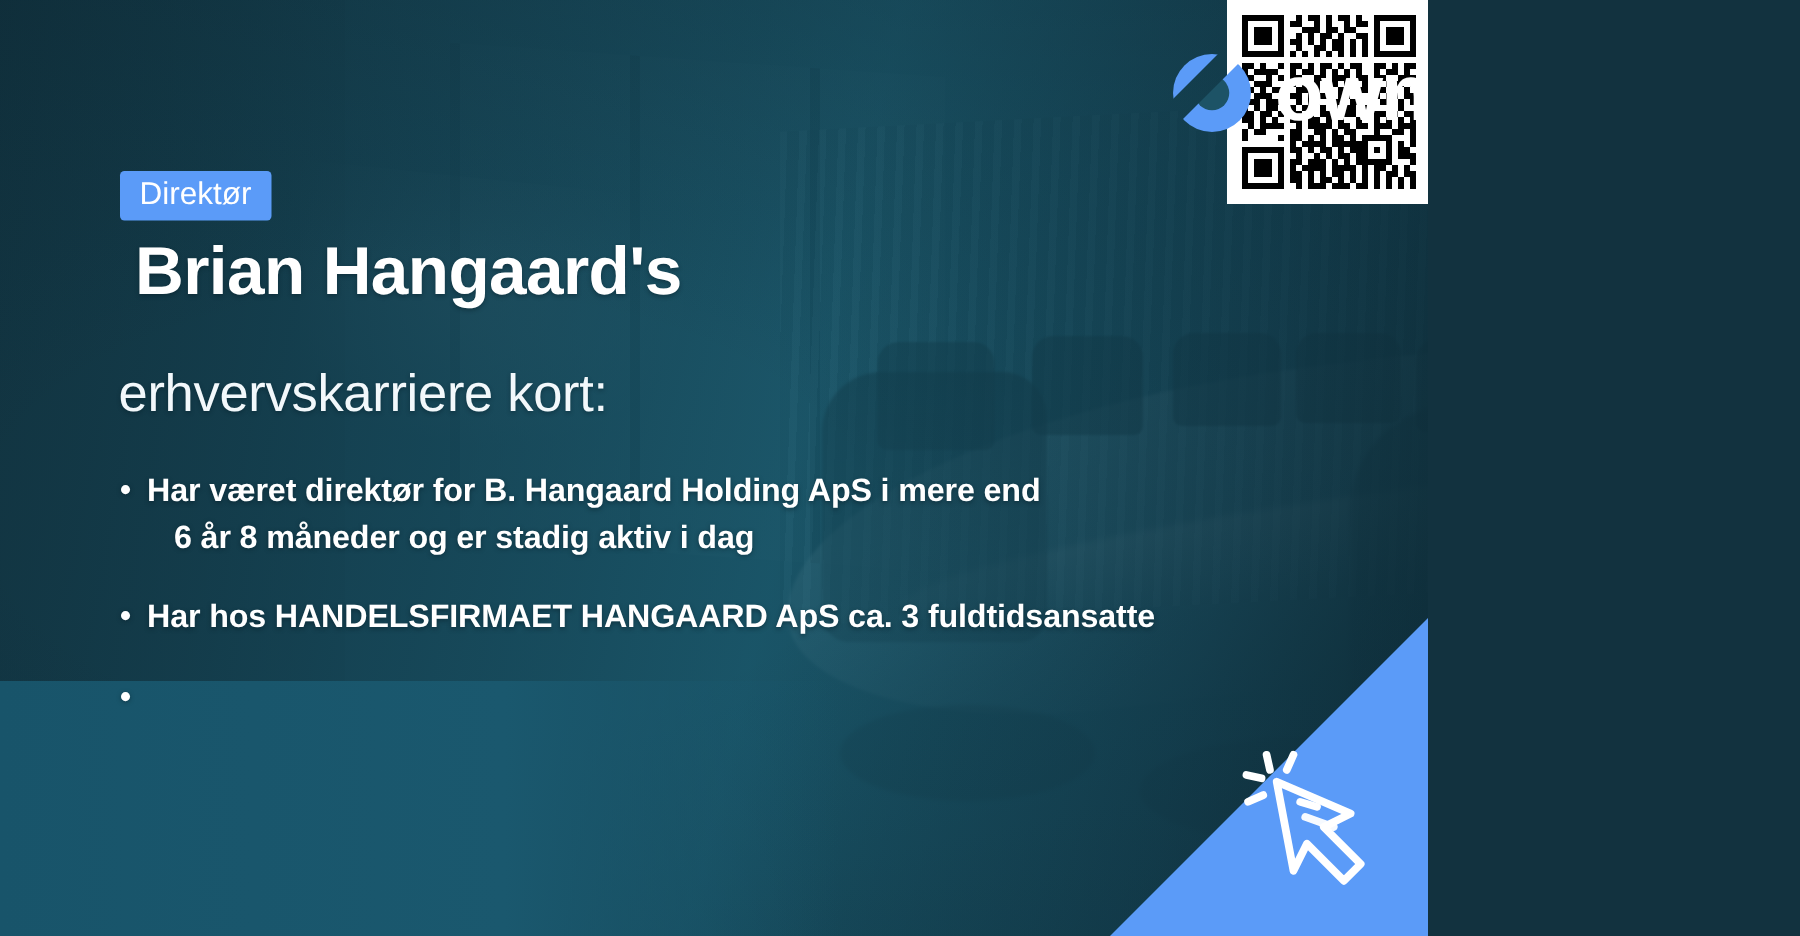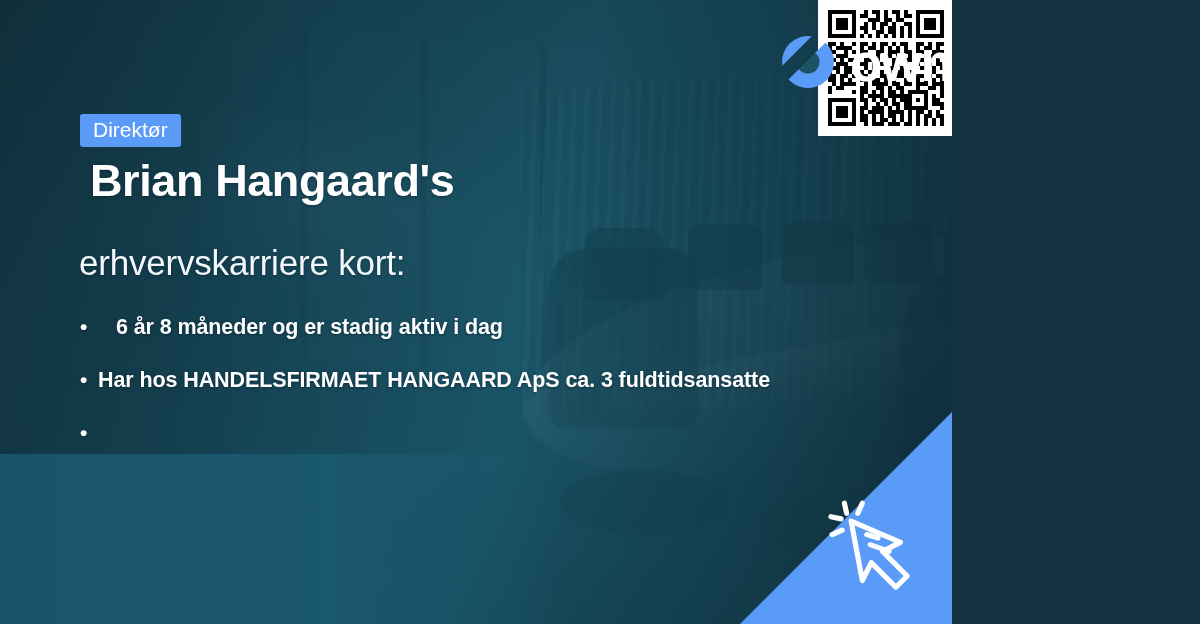--- a/index.html
+++ b/index.html
@@ -535,20 +535,21 @@
   </div>
 
   <div class="badge">Direktør</div>
   <div class="h-name">Brian Hangaard's</div>
   <div class="h-sub">erhvervskarriere kort:</div>
 
   <div class="bullets">
     <div class="bullet">
       <span class="dot">•</span>
       <span class="btxt">
+        <span>Har været direktør for B. Hangaard Holding ApS i mere end</span>
         <span class="l2">6 år 8 måneder og er stadig aktiv i dag</span>
       </span>
     </div>
     <div class="bullet">
       <span class="dot">•</span>
       <span class="btxt">
         <span>Har hos HANDELSFIRMAET HANGAARD ApS ca. 3 fuldtidsansatte</span>
       </span>
     </div>
     <div class="bullet">

